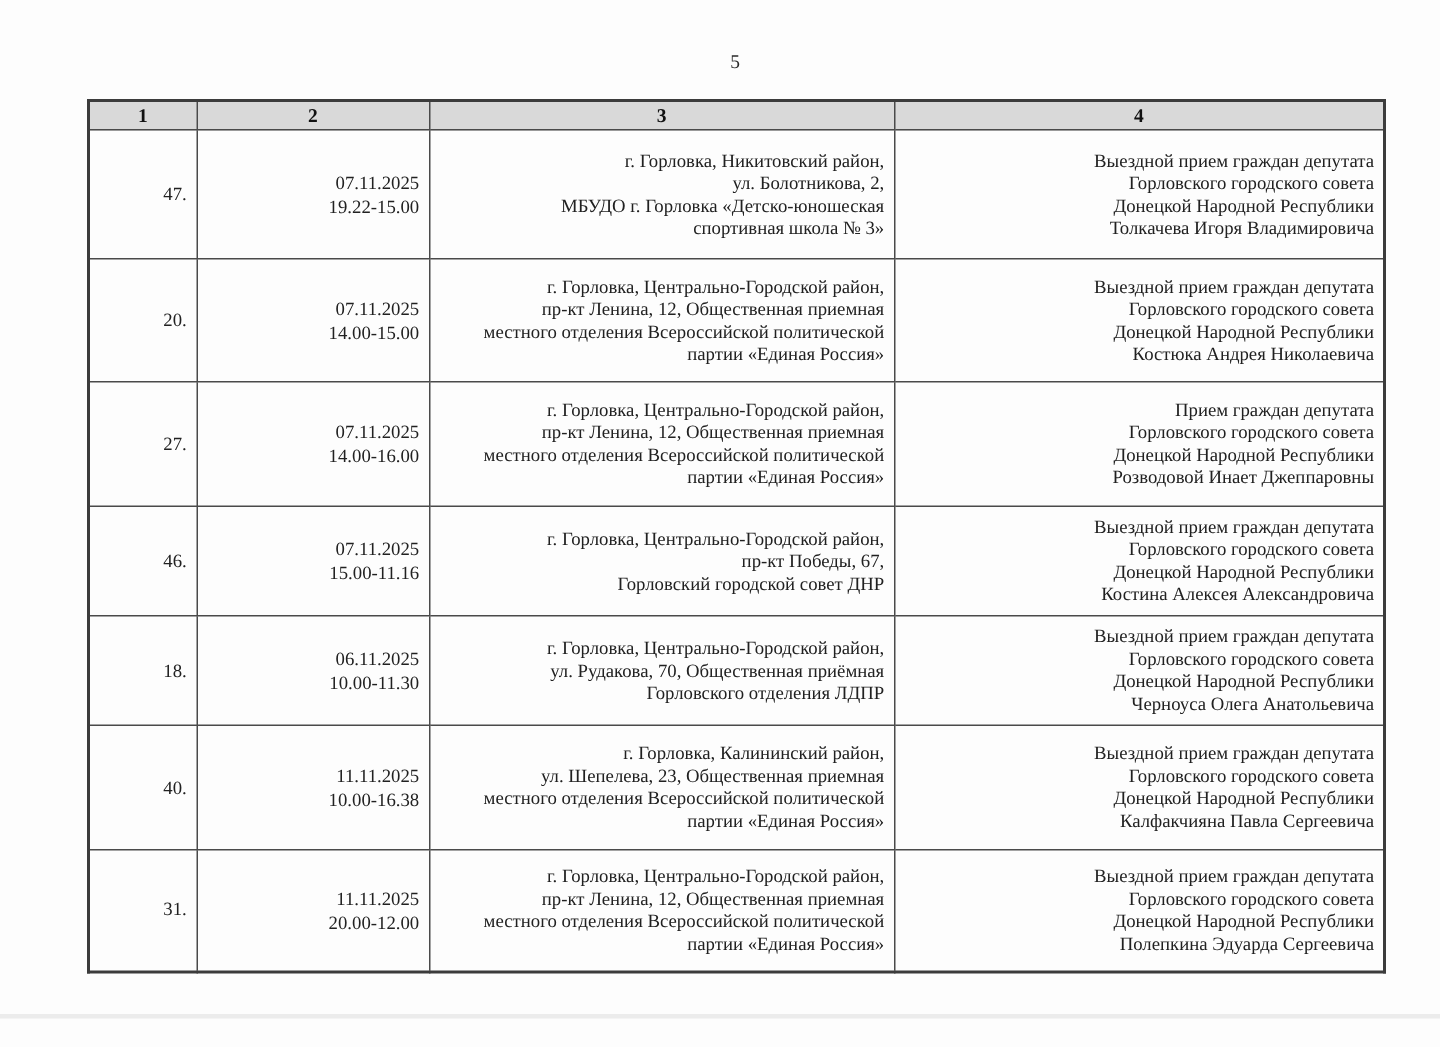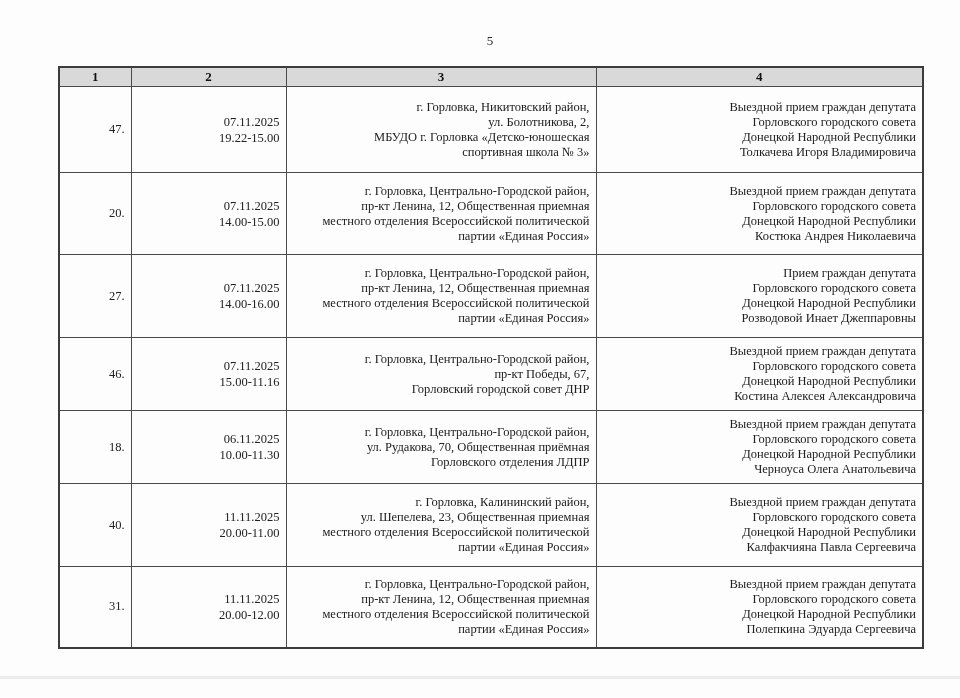--- a/index.html
+++ b/index.html
@@ -169,21 +169,21 @@
     <td class="multi">Выездной прием граждан депутата
 Горловского городского совета
 Донецкой Народной Республики
 Черноуса Олега Анатольевича</td>
   </tr>
 
   <tr style="height: 83px;">
     <td class="cell-num">40.</td>
     <td class="datetime">
       <div>11.11.2025</div>
-      <div>20.00-11.00</div>
+      <div>10.00-16.38</div>
     </td>
     <td class="multi">г. Горловка, Калининский район,
 ул. Шепелева, 23, Общественная приемная
 местного отделения Всероссийской политической
 партии «Единая Россия»</td>
     <td class="multi">Выездной прием граждан депутата
 Горловского городского совета
 Донецкой Народной Республики
 Калфакчияна Павла Сергеевича</td>
   </tr>

